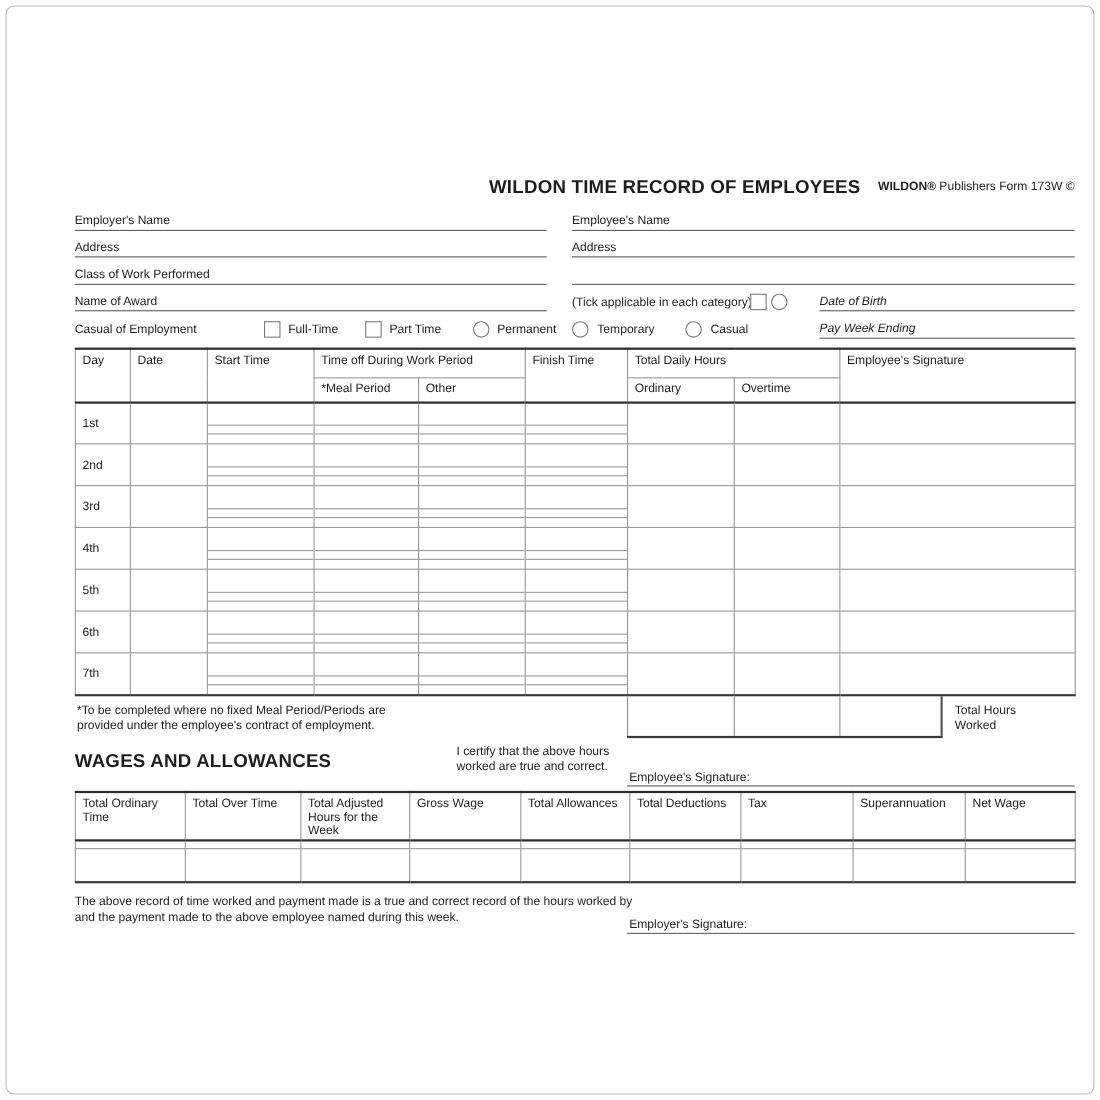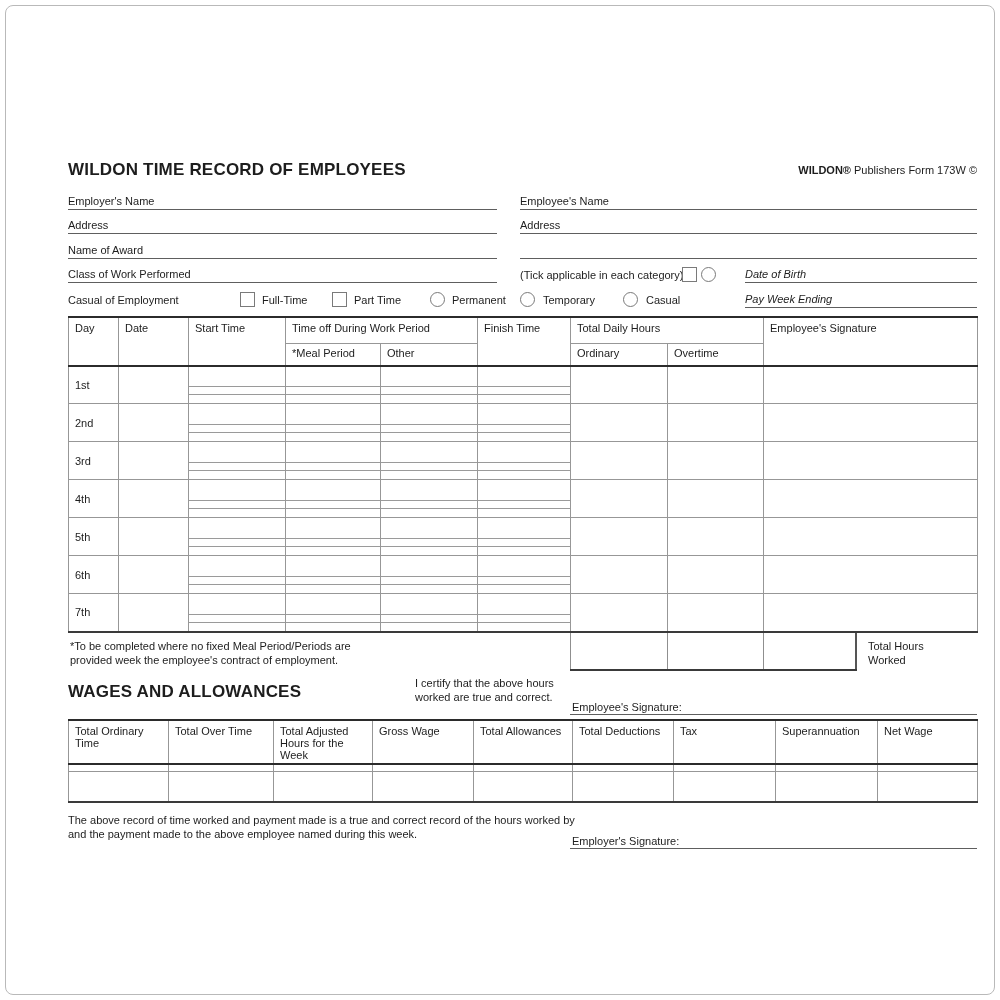--- a/index.html
+++ b/index.html
@@ -5,21 +5,21 @@
   html,body{margin:0;padding:0;}
   body{
     width:1000px;height:1000px;background:#f7f7f7;
     font-family:"Liberation Sans", sans-serif;color:#1d1d1d;
   }
   .sheet{position:relative;width:1000px;height:1000px;background:#ffffff;overflow:hidden;}
   .photo-frame{position:absolute;inset:5px;border:1px solid #b9b9b9;border-radius:8px;pointer-events:none;}
   .content{position:absolute;left:68px;top:160px;width:909px;}
 
   
-  .title-row{display:flex;justify-content:space-between;align-items:flex-start;height:26px;}
+  .title-row{display:flex;justify-content:flex-end;align-items:flex-start;height:26px;}
   .form-title{font-size:17px;font-weight:700;letter-spacing:.2px;}
   .form-ref{font-size:11px;margin-top:4px;white-space:nowrap;margin-left:16px;}
   .form-ref .b{font-weight:700;margin-right:3px;}
 
   
   .fields{display:flex;}
   .col-left{width:429px;margin-right:23px;}
   .col-right{width:457px;}
   .frow{position:relative;height:24.5px;}
   .field{position:absolute;left:0;right:0;bottom:1px;border-bottom:1px solid #5e5e5e;}
@@ -98,26 +98,26 @@
             <span class="flabel">Employer's Name</span>
           </div>
         </div>
         <div class="frow">
           <div class="field">
             <span class="flabel">Address</span>
           </div>
         </div>
         <div class="frow">
           <div class="field">
+            <span class="flabel">Class of Work Performed</span>
+          </div>
+        </div>
+        <div class="frow">
+          <div class="field">
             <span class="flabel">Name of Award</span>
-          </div>
-        </div>
-        <div class="frow">
-          <div class="field">
-            <span class="flabel">Class of Work Performed</span>
           </div>
         </div>
         <div class="frow">
           <span class="plain-label">Casual of Employment</span>
           <span class="cb" style="left:172px;"></span>
           <span class="opt-label" style="left:194px;">Full-Time</span>
           <span class="cb" style="left:264px;"></span>
           <span class="opt-label" style="left:286px;">Part Time</span>
           <span class="cb rd" style="left:362px;"></span>
           <span class="opt-label" style="left:384px;">Permanent</span>
@@ -262,21 +262,21 @@
           <td class="sub"></td>
           <td class="sub"></td>
           <td></td>
           <td></td>
           <td></td>
         </tr>
       </tbody>
     </table>
 
     <div class="totals">
-      <div class="footnote">*To be completed where no fixed Meal Period/Periods are provided week the employee's contract of employment.</div>
+      <div class="footnote">*To be completed where no fixed Meal Period/Periods are provided under the employee's contract of employment.</div>
       <div class="tbox">
         <div class="tcell tc1"></div>
         <div class="tcell tc2"></div>
         <div class="tcell tc3"></div>
       </div>
       <div class="thw">Total Hours Worked</div>
     </div>
 
     <div class="wages-head">
       <div class="wages-title">WAGES AND ALLOWANCES</div>

